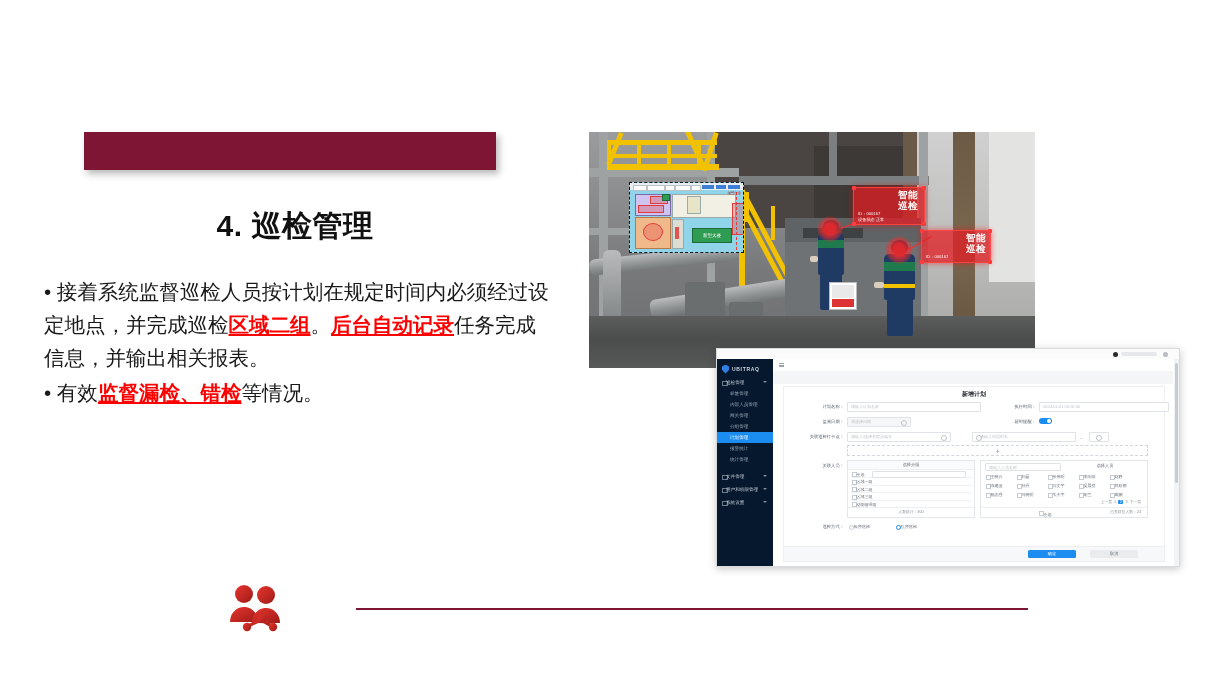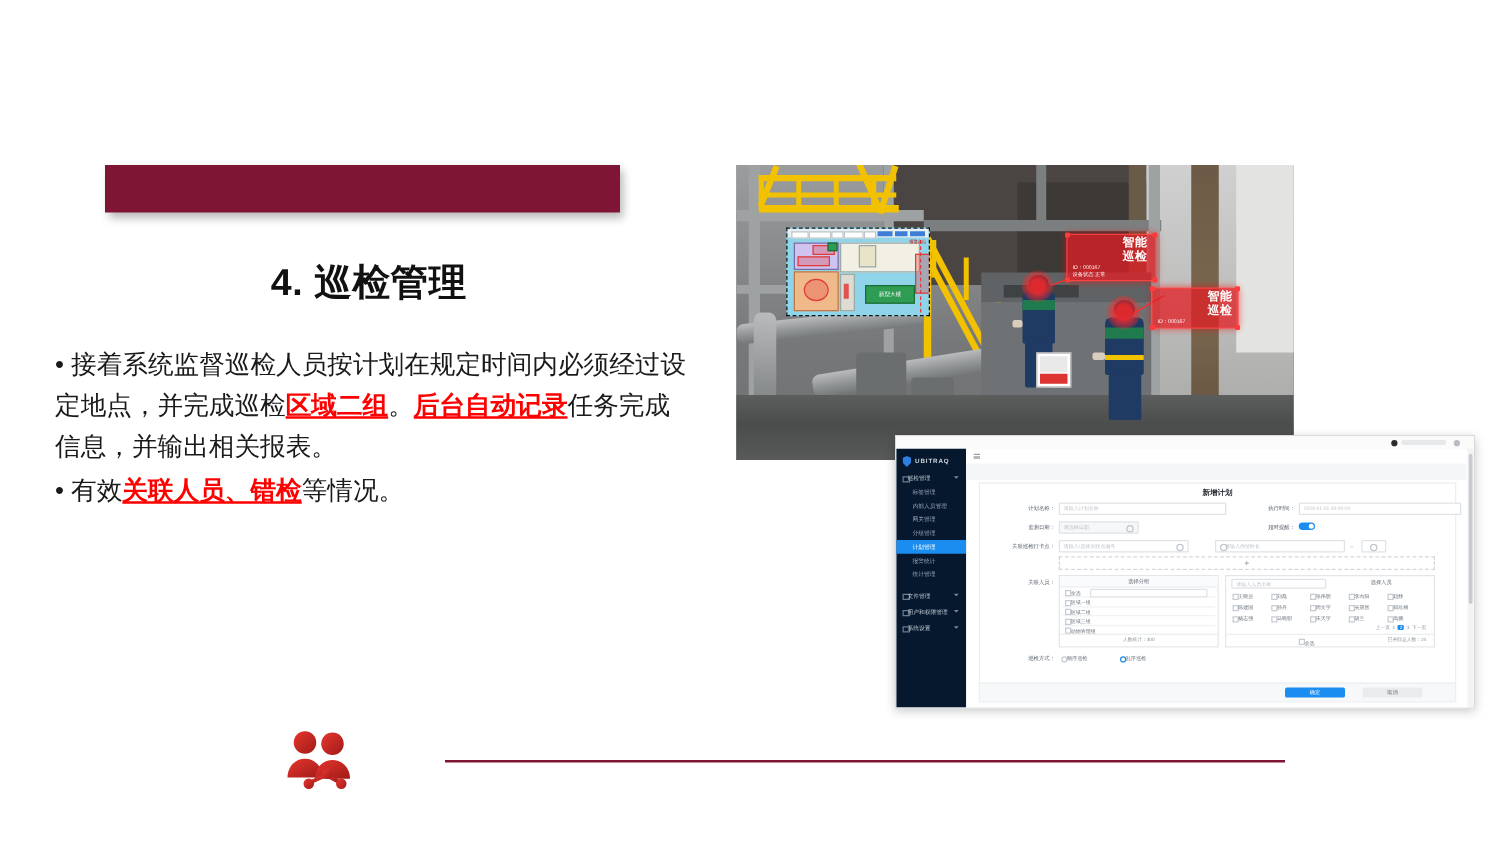--- a/index.html
+++ b/index.html
@@ -176,21 +176,21 @@
 <body>
 
 <div class="slide">
 
   <div class="title-bar"></div>
 
   <div class="slide-title">4. 巡检管理</div>
 
   <div class="body-text">
     <p><span id="b2"><span>• 接着系统监督巡检人员按计划在规定时间内必须经过设定地点，并完成巡检</span><span class="hl">区域二组</span><span>。</span><span class="hl">后台自动记录</span><span>任务完成信息，并输出相关报表。</span></span></p>
-    <p><span id="b3"><span>• 有效</span><span class="hl">关联人员、错检</span><span>等情况。</span></span></p>
+    <p><span id="b3"><span>• 有效</span><span class="hl">监督漏检、错检</span><span>等情况。</span></span></p>
   </div>
 
   <svg class="people-icon" viewBox="0 0 58 52">
     <defs>
       <linearGradient id="rg" x1="0" y1="0" x2="1" y2="1">
         <stop offset="0%" stop-color="#e8352e"></stop>
           <stop offset="100%" stop-color="#9e1b17"></stop>
       </linearGradient>
     </defs>
     <circle cx="16" cy="12" r="9" fill="url(#rg)"></circle>

